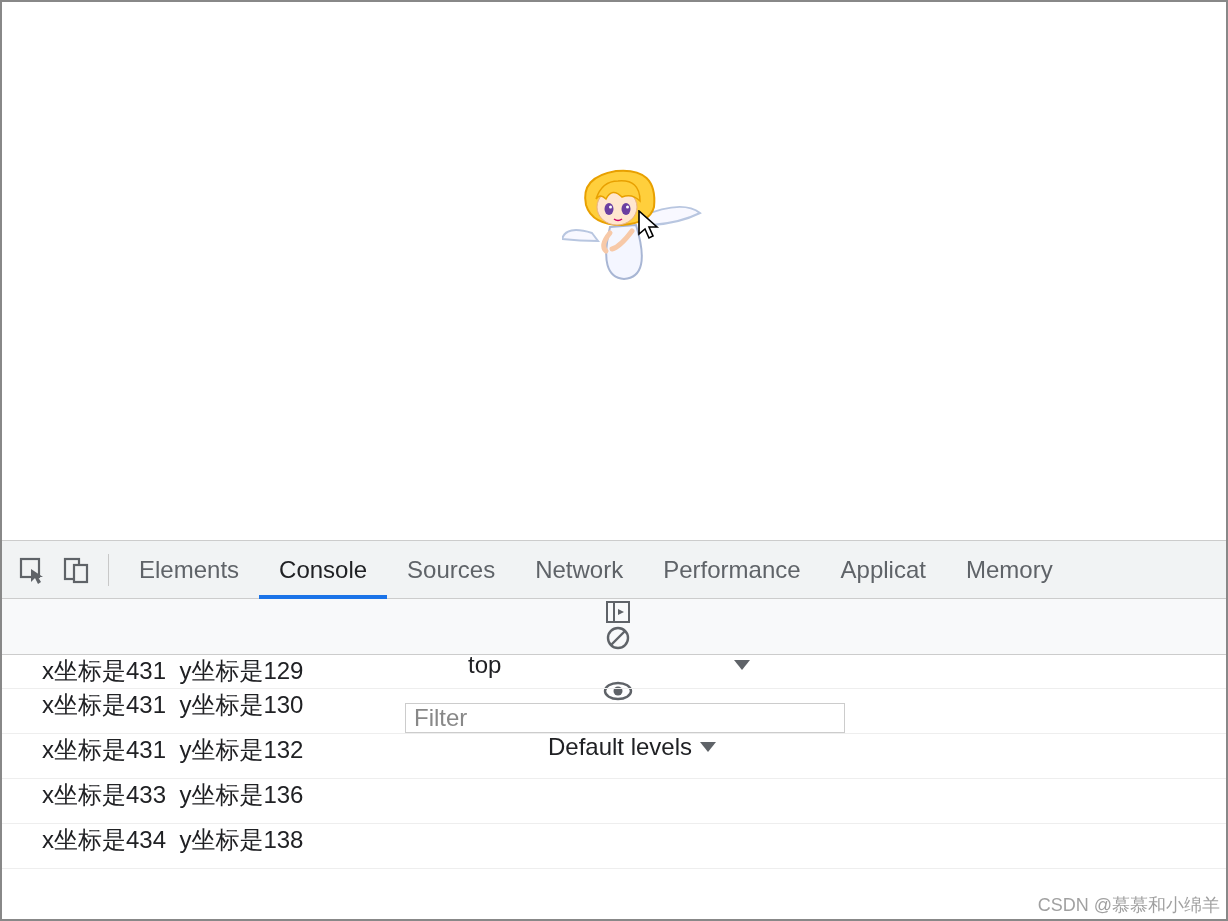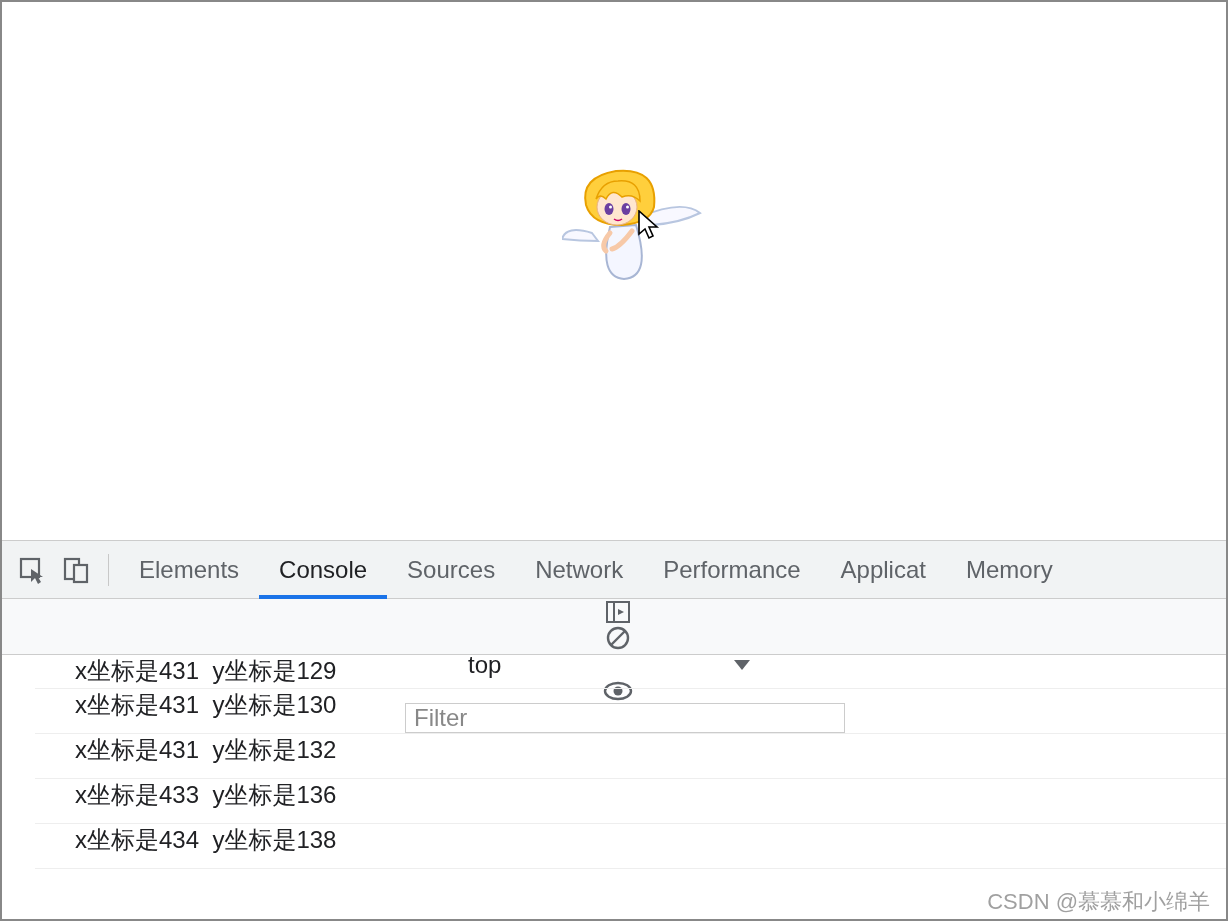--- a/index.html
+++ b/index.html
@@ -16,26 +16,26 @@
   .dt-sep { width: 1px; height: 32px; background: #c8c8c8; margin: 0 10px; }
   .dt-tab { padding: 0 20px; height: 58px; display: flex; align-items: center; cursor: pointer; justify-content: flex-end; }
   .dt-tab.active { color: #202124; border-bottom: 4px solid #1a73e8; padding-top: 4px; }
 
   .dt-toolbar { height: 56px; background: #f8f9fa; border-bottom: 1px solid #ccc; display: flex; align-items: center; padding-left: 8px; font-size: 22px; color: #5f6368; flex-direction: column; }
   .dt-toolbar .dt-sep { margin: 0 14px; }
   .ctx-select { display: flex; align-items: center; width: 300px; justify-content: space-between; padding-right: 18px; color: #202124; font-size: 24px; }
   .filter-box { margin-left: 14px; width: 440px; height: 38px; border: 1px solid #ccc; background: #fff; display: flex; align-items: center; padding-left: 8px; color: #888; font-size: 24px; }
   .level-select { margin-left: 28px; display: flex; align-items: center; color: #202124; font-size: 24px; }
 
-  .console-out { position: absolute; left: 0; right: 0; top: 114px; bottom: 0; overflow: hidden; font-size: 24px; color: #202124; padding-left: 33px; }
+  .console-out { position: absolute; left: 0; right: 0; top: 114px; bottom: 0; overflow: hidden; font-size: 24px; color: #202124; }
   .log-row { height: 45px; display: flex; align-items: flex-start; border-bottom: 1px solid #eee; padding-left: 40px; }
   .log-row.first { height: 34px; align-items: flex-start; padding-top: 0; }
   .log-part { white-space: pre; }
 
-  .watermark { position: absolute; right: 16px; bottom: 2px; font-size: 22px; color: rgba(120,120,120,0.7); }
+  .watermark { position: absolute; right: 6px; bottom: 2px; font-size: 18px; color: rgba(120,120,120,0.7); }
 
   .triangle-down { display: inline-block; width: 0; height: 0; border-left: 8px solid transparent; border-right: 8px solid transparent; border-top: 10px solid #5f6368; margin-left: 8px; }
 </style>
 </head>
 <body>
 <div class="outer">
 
   <div class="viewport">
     <div class="sprite">
       
@@ -133,20 +133,24 @@
       <div class="dt-sep"></div>
       <div class="dt-icon">
         <svg width="30" height="24" viewBox="0 0 30 24">
             <ellipse cx="15" cy="12" rx="13" ry="8" fill="none" stroke="#5f6368" stroke-width="2.4"></ellipse>
             <circle cx="15" cy="12" r="4.5" fill="#5f6368"></circle>
           </svg>
       </div>
       <div class="filter-box">
         <span>Filter</span>
       </div>
+      <div class="level-select">
+        <span>Default levels</span>
+        <span class="triangle-down"></span>
+      </div>
     </div>
 
     <div class="console-out" id="console-out">
         <div class="log-row first">
           <span class="log-part">x坐标是431  y坐标是129</span>
         </div>
         <div class="log-row">
           <span class="log-part">x坐标是431  y坐标是130</span>
         </div>
         <div class="log-row">

